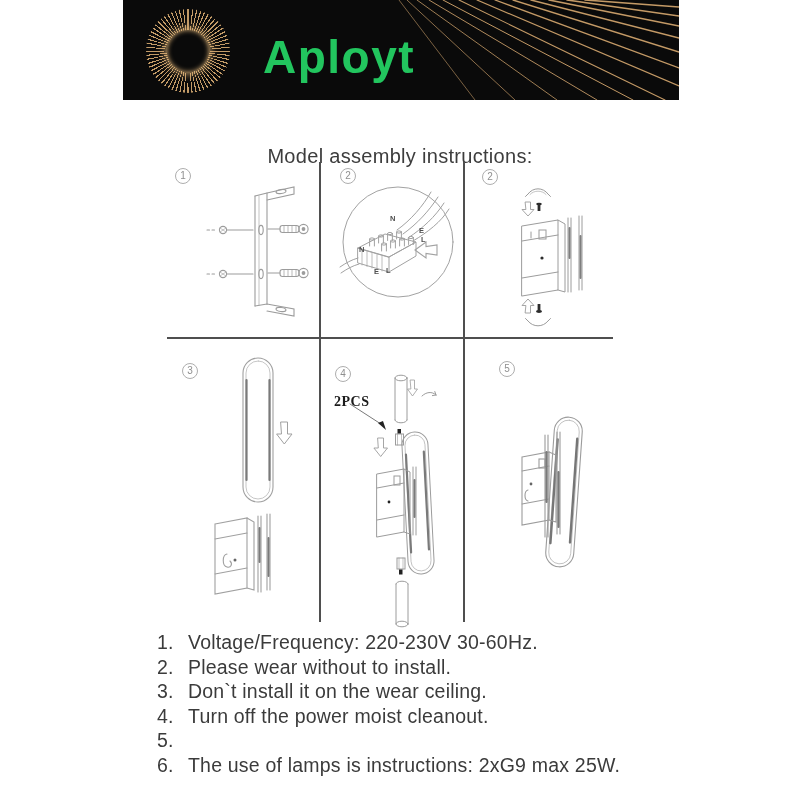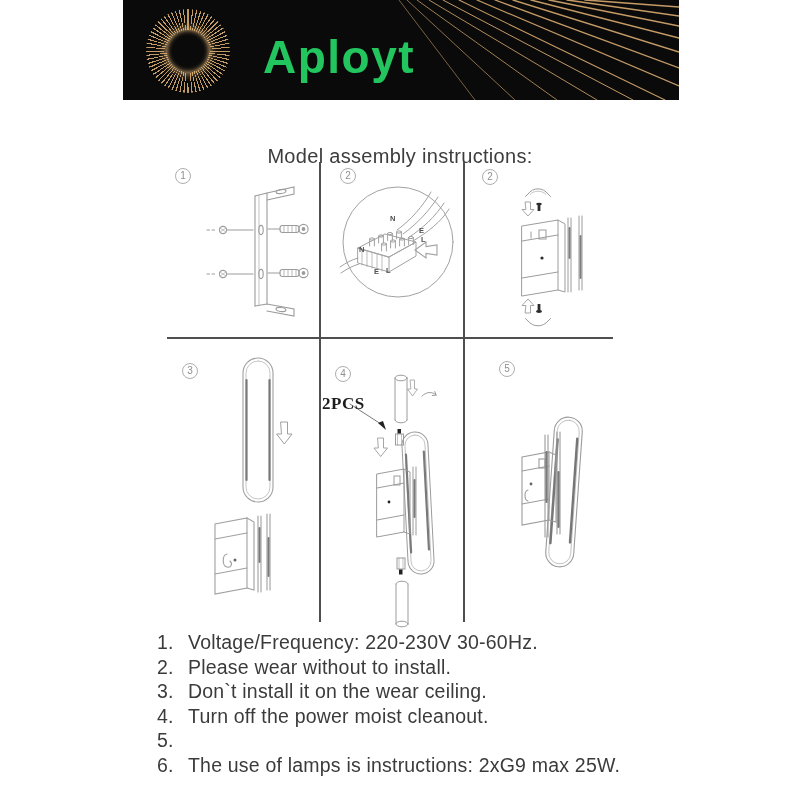--- a/index.html
+++ b/index.html
@@ -22,21 +22,21 @@
          font-size:20px;font-weight:500;line-height:23.5px;letter-spacing:.3px;margin-top:40px;}
 
   
   .divider{background:#4f4f4f;}
   .v1{left:319px;top:162px;width:2px;height:460px;}
   .v2{left:463px;top:162px;width:2px;height:460px;}
   .h1{left:167px;top:337px;width:446px;height:2px;}
 
   .pnum{width:16px;height:16px;border:1px solid #aeaeae;border-radius:50%;box-sizing:border-box;
         font-size:10px;line-height:14px;text-align:center;color:#8f8f8f;background:#fff;}
-  .pcs{font-family:"Liberation Serif",serif;font-size:17px;font-weight:700;color:#1c1c1c;letter-spacing:.5px;}
+  .pcs{font-family:"Liberation Serif",serif;font-size:14px;font-weight:700;color:#1c1c1c;letter-spacing:.5px;padding-left:12px;}
 
   svg text{font-family:"Liberation Sans",sans-serif;}
 
   
   .list{left:157px;top:630px;width:520px;color:#3b3b3b;font-size:19.5px;font-weight:500;letter-spacing:.2px;}
   .row{display:flex;line-height:24.6px;}
   .row .num{width:31px;flex:none;}
 </style>
 </head>
 <body>

